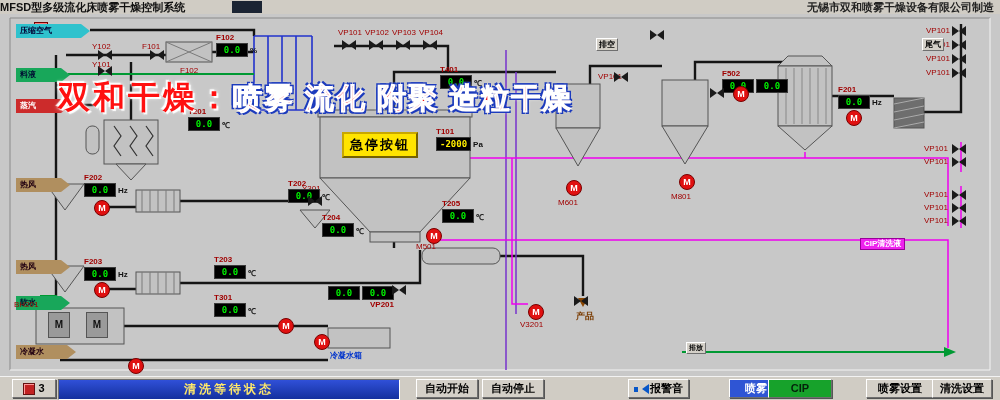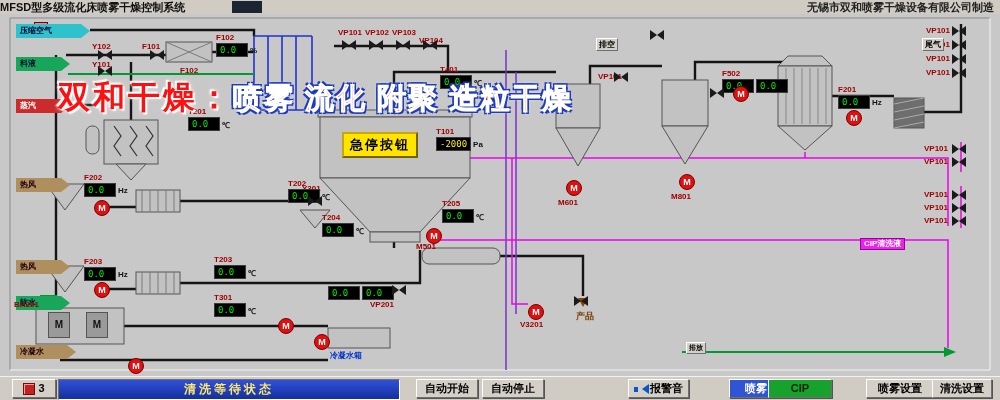--- a/index.html
+++ b/index.html
@@ -6,43 +6,43 @@
   .screen{position:relative;width:1000px;height:400px;background:#d0ccc4;overflow:hidden;
           font-family:"Liberation Sans",sans-serif;user-select:none}
   
   .titlebar{position:absolute;top:0;left:0;width:1000px;height:14px;background:#d0ccc4}
   .title{position:absolute;left:0;right:0;top:0;font-weight:bold;font-size:11px;line-height:14px;color:#101010}
   .mfr{position:absolute;right:6px;top:0;font-weight:bold;font-size:11px;line-height:14px;color:#222}
   .darkchip{position:absolute;left:232px;top:1px;width:30px;height:12px;background:#1b2433}
   
   .diagram{position:absolute;top:14px;left:0;width:1000px;height:362px;background:#c8c8c8}
   .diagram svg{position:absolute;left:0;top:0}
-  .lbl{position:absolute;font-weight:bold;font-size:8px;color:#a00000;white-space:nowrap;line-height:9px}
+  .lbl{position:absolute;font-weight:normal;font-size:8px;color:#a00000;white-space:nowrap;line-height:9px}
   .box3d{position:absolute;background:#d4d0c8;border:1px solid;border-color:#fff #6f6f6f #6f6f6f #fff;
          font-weight:bold;font-size:8px;line-height:11px;text-align:center;color:#000;white-space:nowrap;padding:0 2px}
   .pinkbox{position:absolute;background:#ee22ee;border:1px solid #990099;color:#fff;font-weight:bold;
            font-size:8px;line-height:10px;text-align:center;white-space:nowrap;padding:0 3px}
   .bluetext{position:absolute;font-weight:bold;font-size:8px;color:#0033cc;white-space:nowrap}
   .browntext{position:absolute;font-weight:bold;font-size:9px;color:#7a3b00;white-space:nowrap}
   .prod-arrow{position:absolute;width:0;height:0;border:5px solid transparent;border-top:9px solid #8a4500}
   
   .arrow{position:absolute;height:14px;line-height:14px;font-weight:bold;font-size:8px;color:#103;
          padding:0 12px 0 4px;white-space:nowrap;
          clip-path:polygon(0 0,calc(100% - 9px) 0,100% 50%,calc(100% - 9px) 100%,0 100%)}
   .a-cyan{background:#2fc2cd;color:#003}
   .a-green{background:#18a75a;color:#013}
   .a-red{background:#cc2b2b;color:#fff}
   .a-tan{background:#b08f5f;color:#201}
   
   .disp{position:absolute;display:flex;flex-direction:column;align-items:flex-start;gap:1px}
   .disp .row{display:flex;align-items:center;gap:2px}
   .tag{font-weight:bold;font-size:8px;color:#a00000;line-height:8px}
   .lcd{display:inline-block;background:#000;color:#00ee00;border:1px solid #3a3a3a;
-       font-family:"DejaVu Sans Mono",monospace;font-weight:normal;font-size:9px;line-height:10px;
-       padding:1px 3px;min-width:24px;text-align:left}
+       font-family:"DejaVu Sans Mono",monospace;font-weight:bold;font-size:9px;line-height:10px;
+       padding:1px 3px;min-width:24px;text-align:center}
   .lcd.warn{color:#ffee00}
   .unit{font-size:8px;color:#111;font-weight:bold}
   
   .valve{position:absolute;width:14px;height:10px}
   .valve::before{content:"";position:absolute;left:0;top:0;border:5px solid transparent;border-left:7px solid #1a1a1a;border-right:0}
   .valve::after{content:"";position:absolute;right:0;top:0;border:5px solid transparent;border-right:7px solid #1a1a1a;border-left:0}
   
   .pump{position:absolute;width:14px;height:14px;border-radius:50%;background:#e01010;border:1px solid #700;
         color:#fff;font-weight:bold;font-size:9px;line-height:14px;text-align:center}
   .motorbox{position:absolute;width:20px;height:24px;background:#9a9a9a;border:1px solid #555;color:#111;
@@ -148,39 +148,39 @@
       </g>
     </svg>
 
     <div class="watermark">
       <span class="wm-brand">双和干燥：</span><span class="wm-slogan">喷雾 流化 附聚 造粒干燥</span>
     </div>
 
     <span class="alarmlamp" style="left:34px;top:8px"></span>
 
     <div class="arrow a-cyan" style="left:16px;top:10px;width:58px">压缩空气</div>
-    <div class="arrow a-green" style="left:16px;top:43px;width:38px">料液</div>
+    <div class="arrow a-green" style="left:16px;top:54px;width:38px">料液</div>
     <div class="arrow a-red" style="left:16px;top:85px;width:38px">蒸汽</div>
     <div class="arrow a-tan" style="left:16px;top:164px;width:38px">热风</div>
     <div class="arrow a-tan" style="left:16px;top:246px;width:38px">热风</div>
     <div class="arrow a-green" style="left:16px;top:282px;width:38px">软水</div>
     <div class="arrow a-tan" style="left:16px;top:331px;width:44px">冷凝水</div>
 
     <button class="estop" style="left:342px;top:118px">急停按钮</button>
 
     <span class="lbl" style="left:92px;top:28px">Y102</span>
     <span class="lbl" style="left:142px;top:28px">F101</span>
     <span class="lbl" style="left:92px;top:46px">Y101</span>
     <span class="lbl" style="left:180px;top:52px">F102</span>
     <span class="lbl" style="left:302px;top:170px">Y301</span>
     <span class="lbl" style="left:598px;top:58px">VP101</span>
     <span class="lbl" style="left:338px;top:14px">VP101</span>
     <span class="lbl" style="left:365px;top:14px">VP102</span>
     <span class="lbl" style="left:392px;top:14px">VP103</span>
-    <span class="lbl" style="left:419px;top:22px">VP104</span>
+    <span class="lbl" style="left:419px;top:14px">VP104</span>
     <span class="lbl" style="left:926px;top:12px">VP101</span>
     <span class="lbl" style="left:926px;top:26px">VP101</span>
     <span class="lbl" style="left:926px;top:40px">VP101</span>
     <span class="lbl" style="left:926px;top:54px">VP101</span>
     <span class="lbl" style="left:924px;top:130px">VP101</span>
     <span class="lbl" style="left:924px;top:143px">VP101</span>
     <span class="lbl" style="left:924px;top:176px">VP101</span>
     <span class="lbl" style="left:924px;top:189px">VP101</span>
     <span class="lbl" style="left:924px;top:202px">VP101</span>
     <span class="lbl" style="left:416px;top:228px">M501</span>

